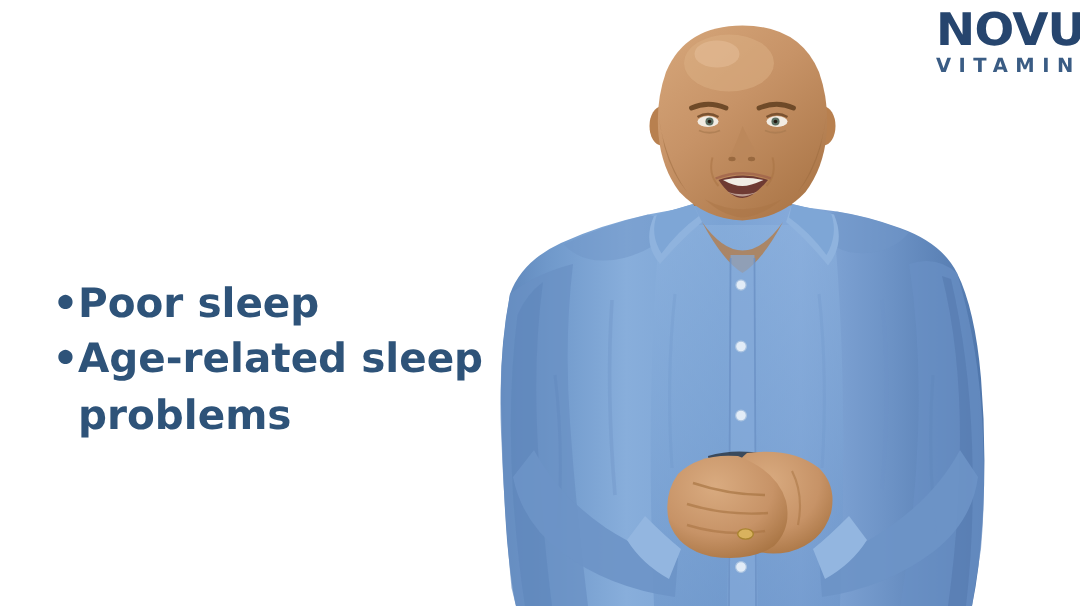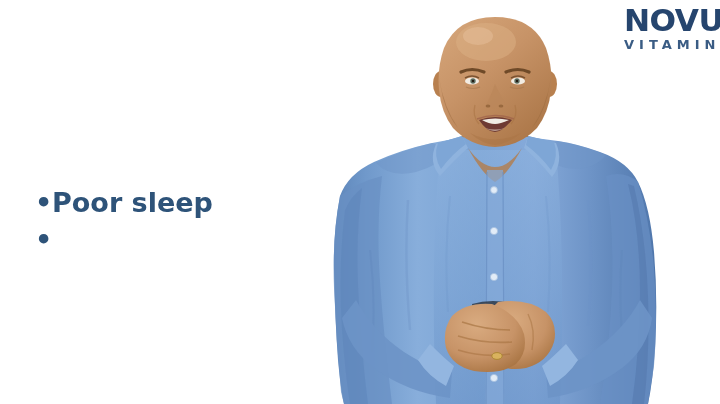--- a/index.html
+++ b/index.html
@@ -254,21 +254,21 @@
 
     <path d="M475,105 Q472,116 479,124" stroke="#a87344" stroke-width="1.3" fill="none" opacity="0.55"></path>
     <path d="M515,105 Q518,116 511,124" stroke="#a87344" stroke-width="1.3" fill="none" opacity="0.55"></path>
   </svg>
 
   <div id="bullets">
     <span class="bullet-line">
       <span class="dot">•</span><span>Poor sleep</span>
     </span>
     <span class="bullet-line">
-      <span class="dot">•</span>
+      <span class="dot">•</span><span>Age-related sleep problems</span>
     </span>
   </div>
 
   <div id="logo">
     <span id="logo-word">NOVUS</span>
     <span id="logo-sub">VITAMINS</span>
   </div>
 
 </div>
 

